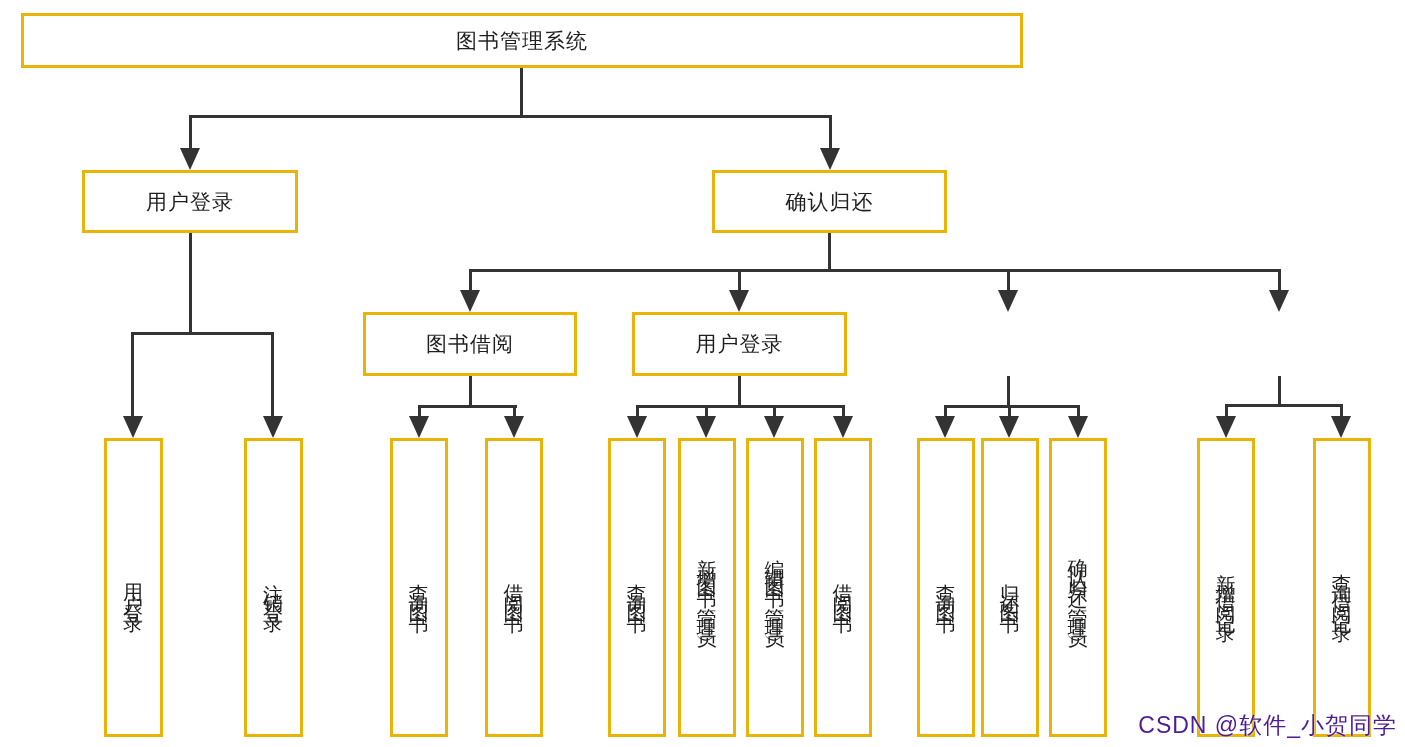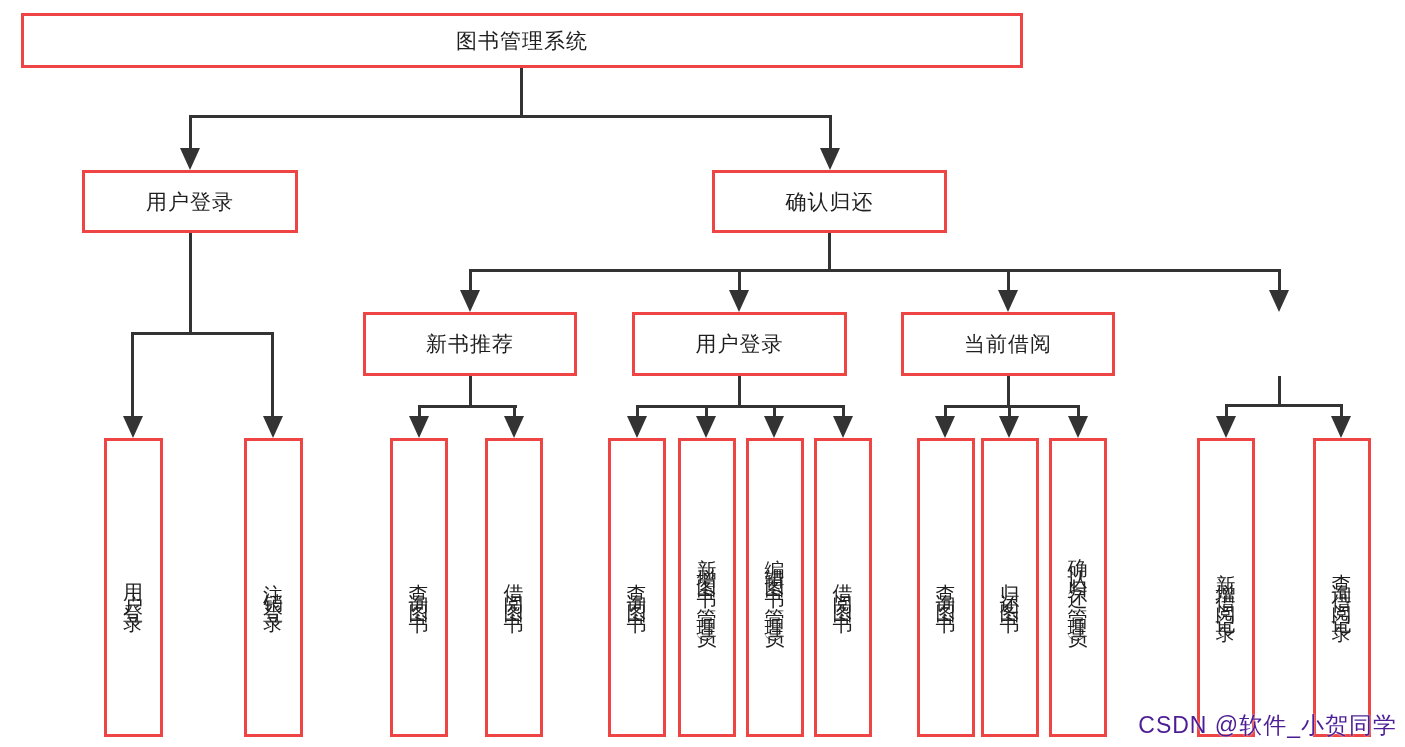--- a/index.html
+++ b/index.html
@@ -11,21 +11,21 @@
   #canvas {
     position: relative;
     width: 1405px;
     height: 747px;
     background: #ffffff;
     overflow: hidden;
   }
   .box {
     position: absolute;
     box-sizing: border-box;
-    border: 3px solid #ef4444;
+    border: 3px solid #eab308;
     background: #ffffff;
     display: flex;
     align-items: center;
     justify-content: center;
     color: #1f1f1f;
   }
   .hbox { font-size: 21px; letter-spacing: 1px; }
   .rootbox { font-size: 21px; letter-spacing: 1px; }
   .vbox { }
   .vtext {
@@ -95,27 +95,24 @@
   <div class="line" style="left:469px; top:269px; width:3px; height:25px;"></div>
   <div class="arrow" style="left:460px; top:290px;"></div>
   <div class="line" style="left:738px; top:269px; width:3px; height:25px;"></div>
   <div class="arrow" style="left:729px; top:290px;"></div>
   <div class="line" style="left:1007px; top:269px; width:3px; height:25px;"></div>
   <div class="arrow" style="left:998px; top:290px;"></div>
   <div class="line" style="left:1278px; top:269px; width:3px; height:25px;"></div>
   <div class="arrow" style="left:1269px; top:290px;"></div>
 
   <div class="box hbox" style="left:363px; top:312px; width:214px; height:64px;">
-    <span>新书推荐</span>
+    <span>图书借阅</span>
   </div>
   <div class="box hbox" style="left:632px; top:312px; width:215px; height:64px;">
     <span>用户登录</span>
-  </div>
-  <div class="box hbox" style="left:901px; top:312px; width:214px; height:64px;">
-    <span>当前借阅</span>
   </div>
 
   <div class="line" style="left:469px; top:376px; width:3px; height:32px;"></div>
   <div class="line" style="left:418px; top:405px; width:99px; height:3px;"></div>
   <div class="line" style="left:418px; top:405px; width:3px; height:15px;"></div>
   <div class="arrow" style="left:409px; top:416px;"></div>
   <div class="line" style="left:513px; top:405px; width:3px; height:15px;"></div>
   <div class="arrow" style="left:504px; top:416px;"></div>
 
   <div class="line" style="left:738px; top:376px; width:3px; height:32px;"></div>

